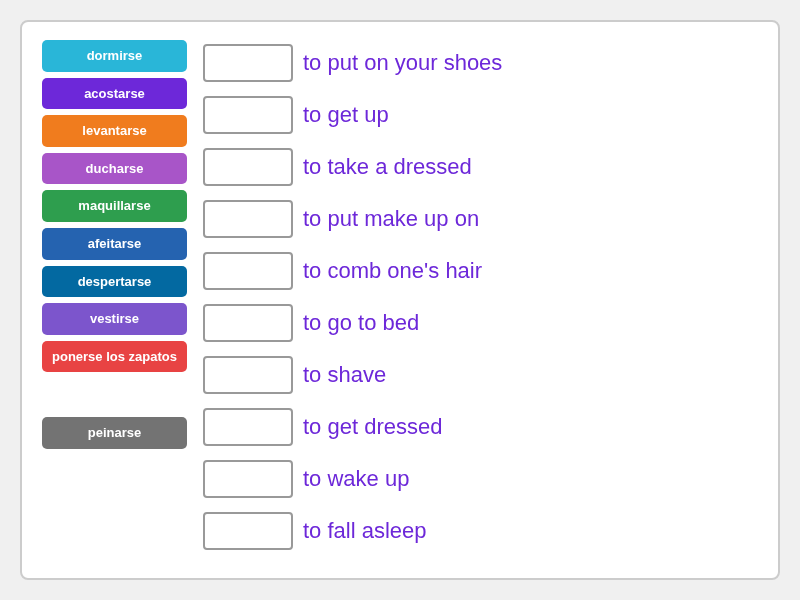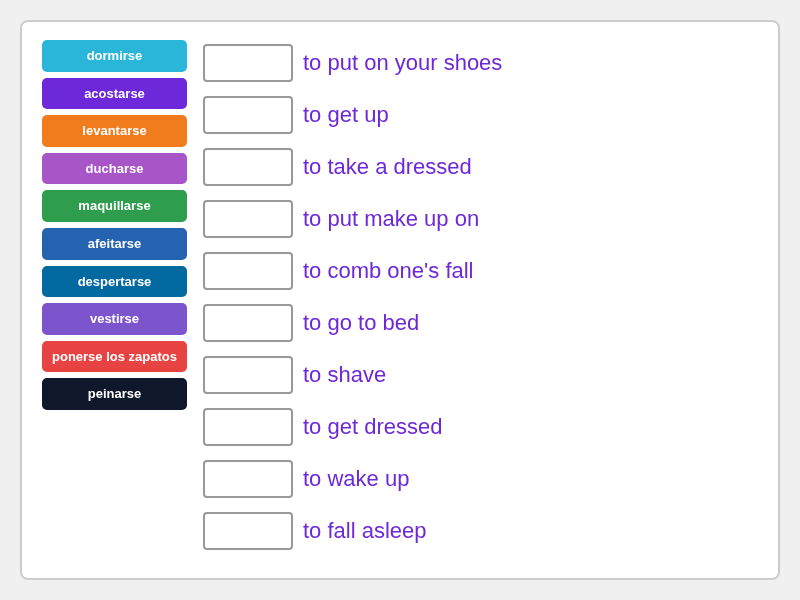--- a/index.html
+++ b/index.html
@@ -86,21 +86,21 @@
   <button class="word-btn" style="background-color: rgb(41, 182, 216);">dormirse</button>
       <button class="word-btn" style="background-color: #6d28d9;">acostarse</button>
       <button class="word-btn" style="background-color: rgb(240, 124, 30);">levantarse</button>
       <button class="word-btn" style="background-color: rgb(168, 85, 200);">ducharse</button>
       <button class="word-btn" style="background-color: rgb(46, 158, 78);">maquillarse</button>
       <button class="word-btn" style="background-color: rgb(37, 99, 176);">afeitarse</button>
       <button class="word-btn" style="background-color: #0369a1;">despertarse</button>
       <button class="word-btn" style="background-color: rgb(124, 85, 204);">vestirse</button>
       <button class="word-btn" style="background-color: rgb(232, 67, 67);">ponerse
 los zapatos</button>
-      <button class="word-btn" style="background-color: #0f172a;">peinarse</button>
+      <button class="word-btn" style="background-color: #737373; margin-top: 39px;">peinarse</button>
     </div>
 
   <div class="match-list" id="match-list">
   <div class="match-row">
         <div class="match-box"></div>
         <span class="match-label">to put on your shoes</span>
       </div>
       <div class="match-row">
         <div class="match-box"></div>
         <span class="match-label">to get up</span>
@@ -108,21 +108,21 @@
       <div class="match-row">
         <div class="match-box"></div>
         <span class="match-label">to take a dressed</span>
       </div>
       <div class="match-row">
         <div class="match-box"></div>
         <span class="match-label">to put make up on</span>
       </div>
       <div class="match-row">
         <div class="match-box"></div>
-        <span class="match-label">to comb one's fall</span>
+        <span class="match-label">to comb one's hair</span>
       </div>
       <div class="match-row">
         <div class="match-box"></div>
         <span class="match-label">to go to bed</span>
       </div>
       <div class="match-row">
         <div class="match-box"></div>
         <span class="match-label">to shave</span>
       </div>
       <div class="match-row">

